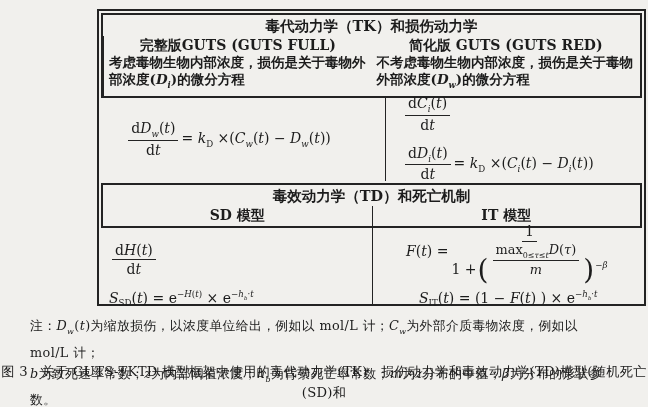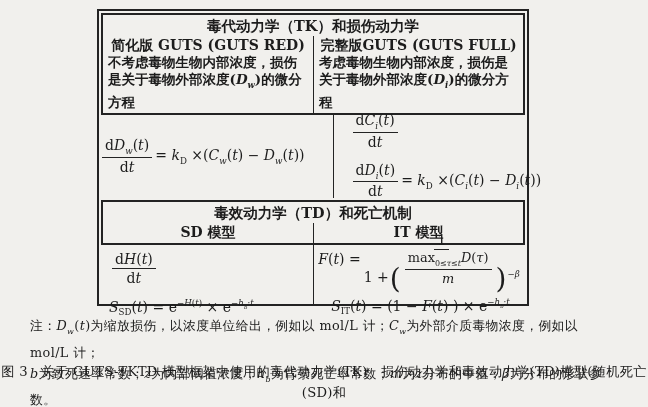--- a/index.html
+++ b/index.html
@@ -3,21 +3,21 @@
 <meta charset="utf-8">
 <style>
   html,body{margin:0;padding:0;}
   body{
     width:648px;height:407px;position:relative;overflow:hidden;
     background:#f1f0ed;color:#1c1c1c;
     font-family:"DejaVu Serif","Liberation Serif",serif;
   }
   
   .figure-box{
-    position:absolute;left:97px;top:9px;width:432px;height:297px;
+    position:absolute;left:97px;top:9px;width:549px;height:297px;
     border:2px solid #232323;box-sizing:border-box;
     display:flex;flex-direction:column;
   }
   .inner-box{
     border:2px solid #232323;margin:2px 2px 0 2px;box-sizing:border-box;
   }
   .sec-title{
     text-align:center;font-weight:bold;font-size:14.5px;line-height:20px;padding-top:1px;
   }
   .cols{display:flex;align-items:stretch;}
@@ -61,27 +61,27 @@
 </head>
 <body>
 
 <div class="page">
 
   <div class="figure-box">
 
     <div class="inner-box">
       <div class="sec-title">毒代动力学（TK）和损伤动力学</div>
       <div class="cols">
+        <div class="col rightcol">
+          <div class="col-name">完整版GUTS (GUTS FULL)</div>
+          <div class="col-desc rich">考虑毒物生物内部浓度，损伤是关于毒物外部浓度(<i>D</i><sub><i>i</i></sub>)的微分方程</div>
+        </div>
         <div class="col">
           <div class="col-name">简化版 GUTS (GUTS RED)</div>
           <div class="col-desc rich">不考虑毒物生物内部浓度，损伤是关于毒物外部浓度(<i>D</i><sub><i>w</i></sub>)的微分方程</div>
-        </div>
-        <div class="col rightcol">
-          <div class="col-name">完整版GUTS (GUTS FULL)</div>
-          <div class="col-desc rich">考虑毒物生物内部浓度，损伤是关于毒物外部浓度(<i>D</i><sub><i>i</i></sub>)的微分方程</div>
         </div>
       </div>
     </div>
 
     <div class="eq-area tk-eqs">
       <div class="half eq-center center-eqs">
         <div class="eq">
             <span class="frac">
               <span class="num">
                 <span>d<i>D</i><sub><i>w</i></sub>(<i>t</i>)</span>

